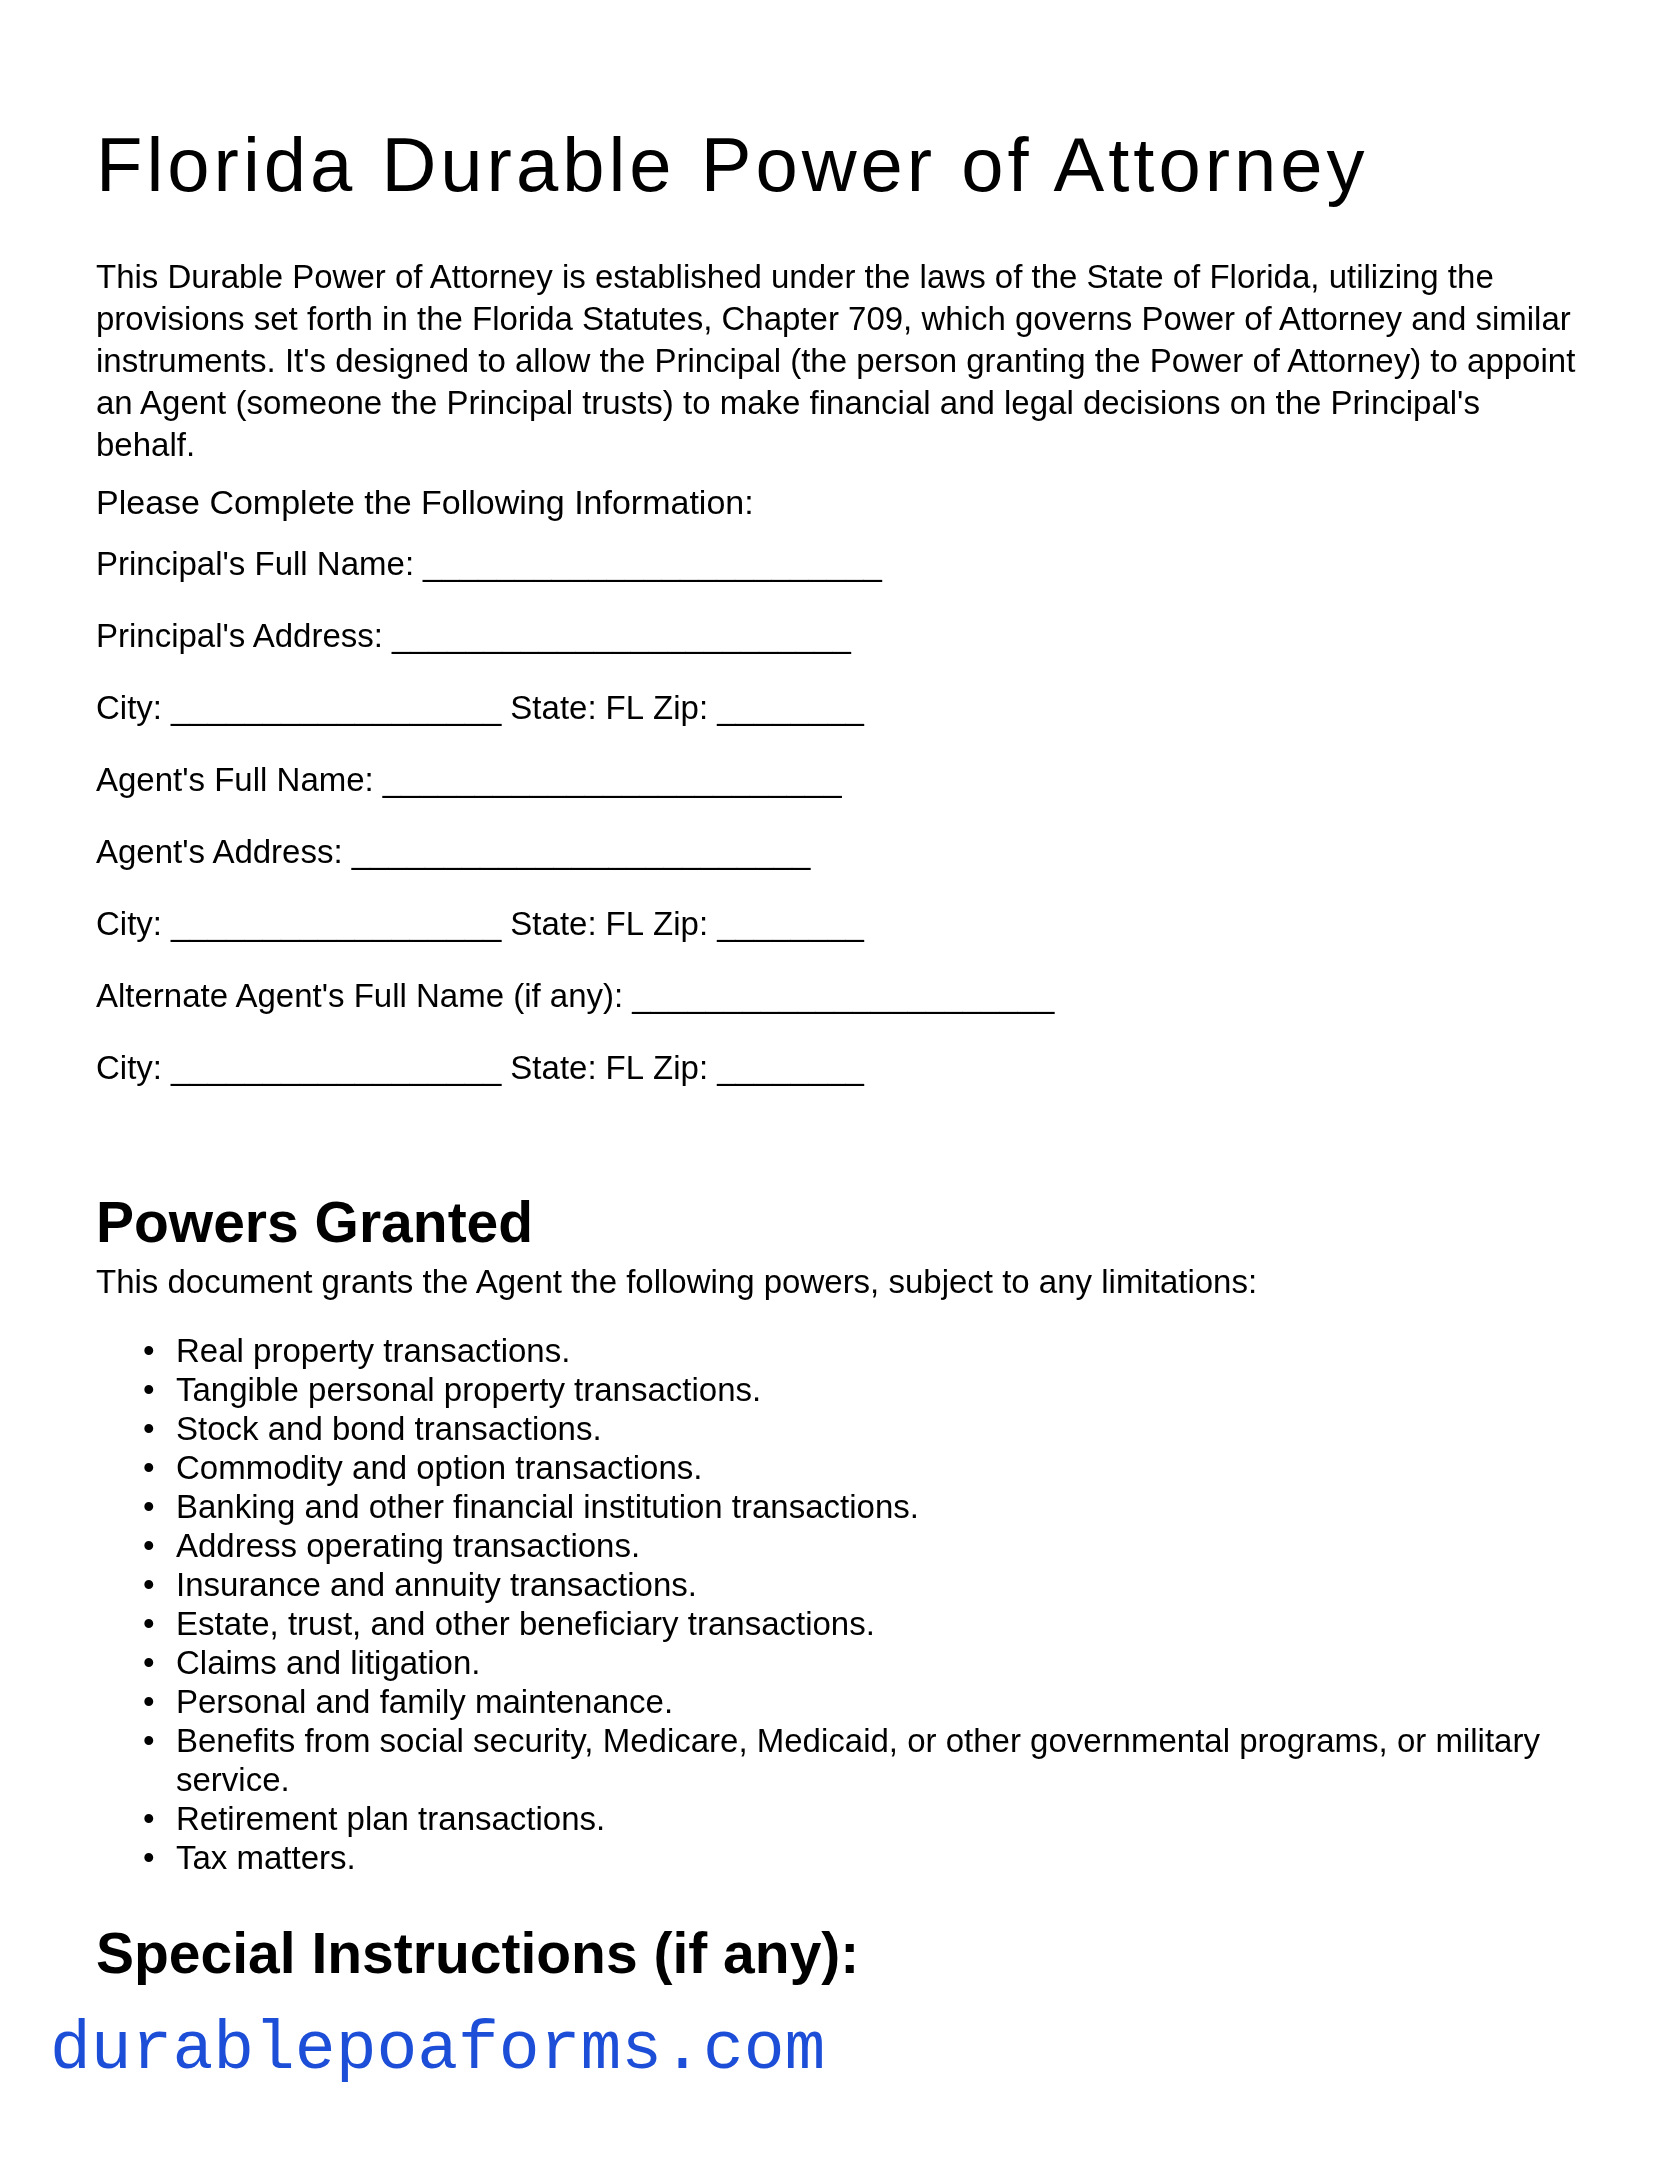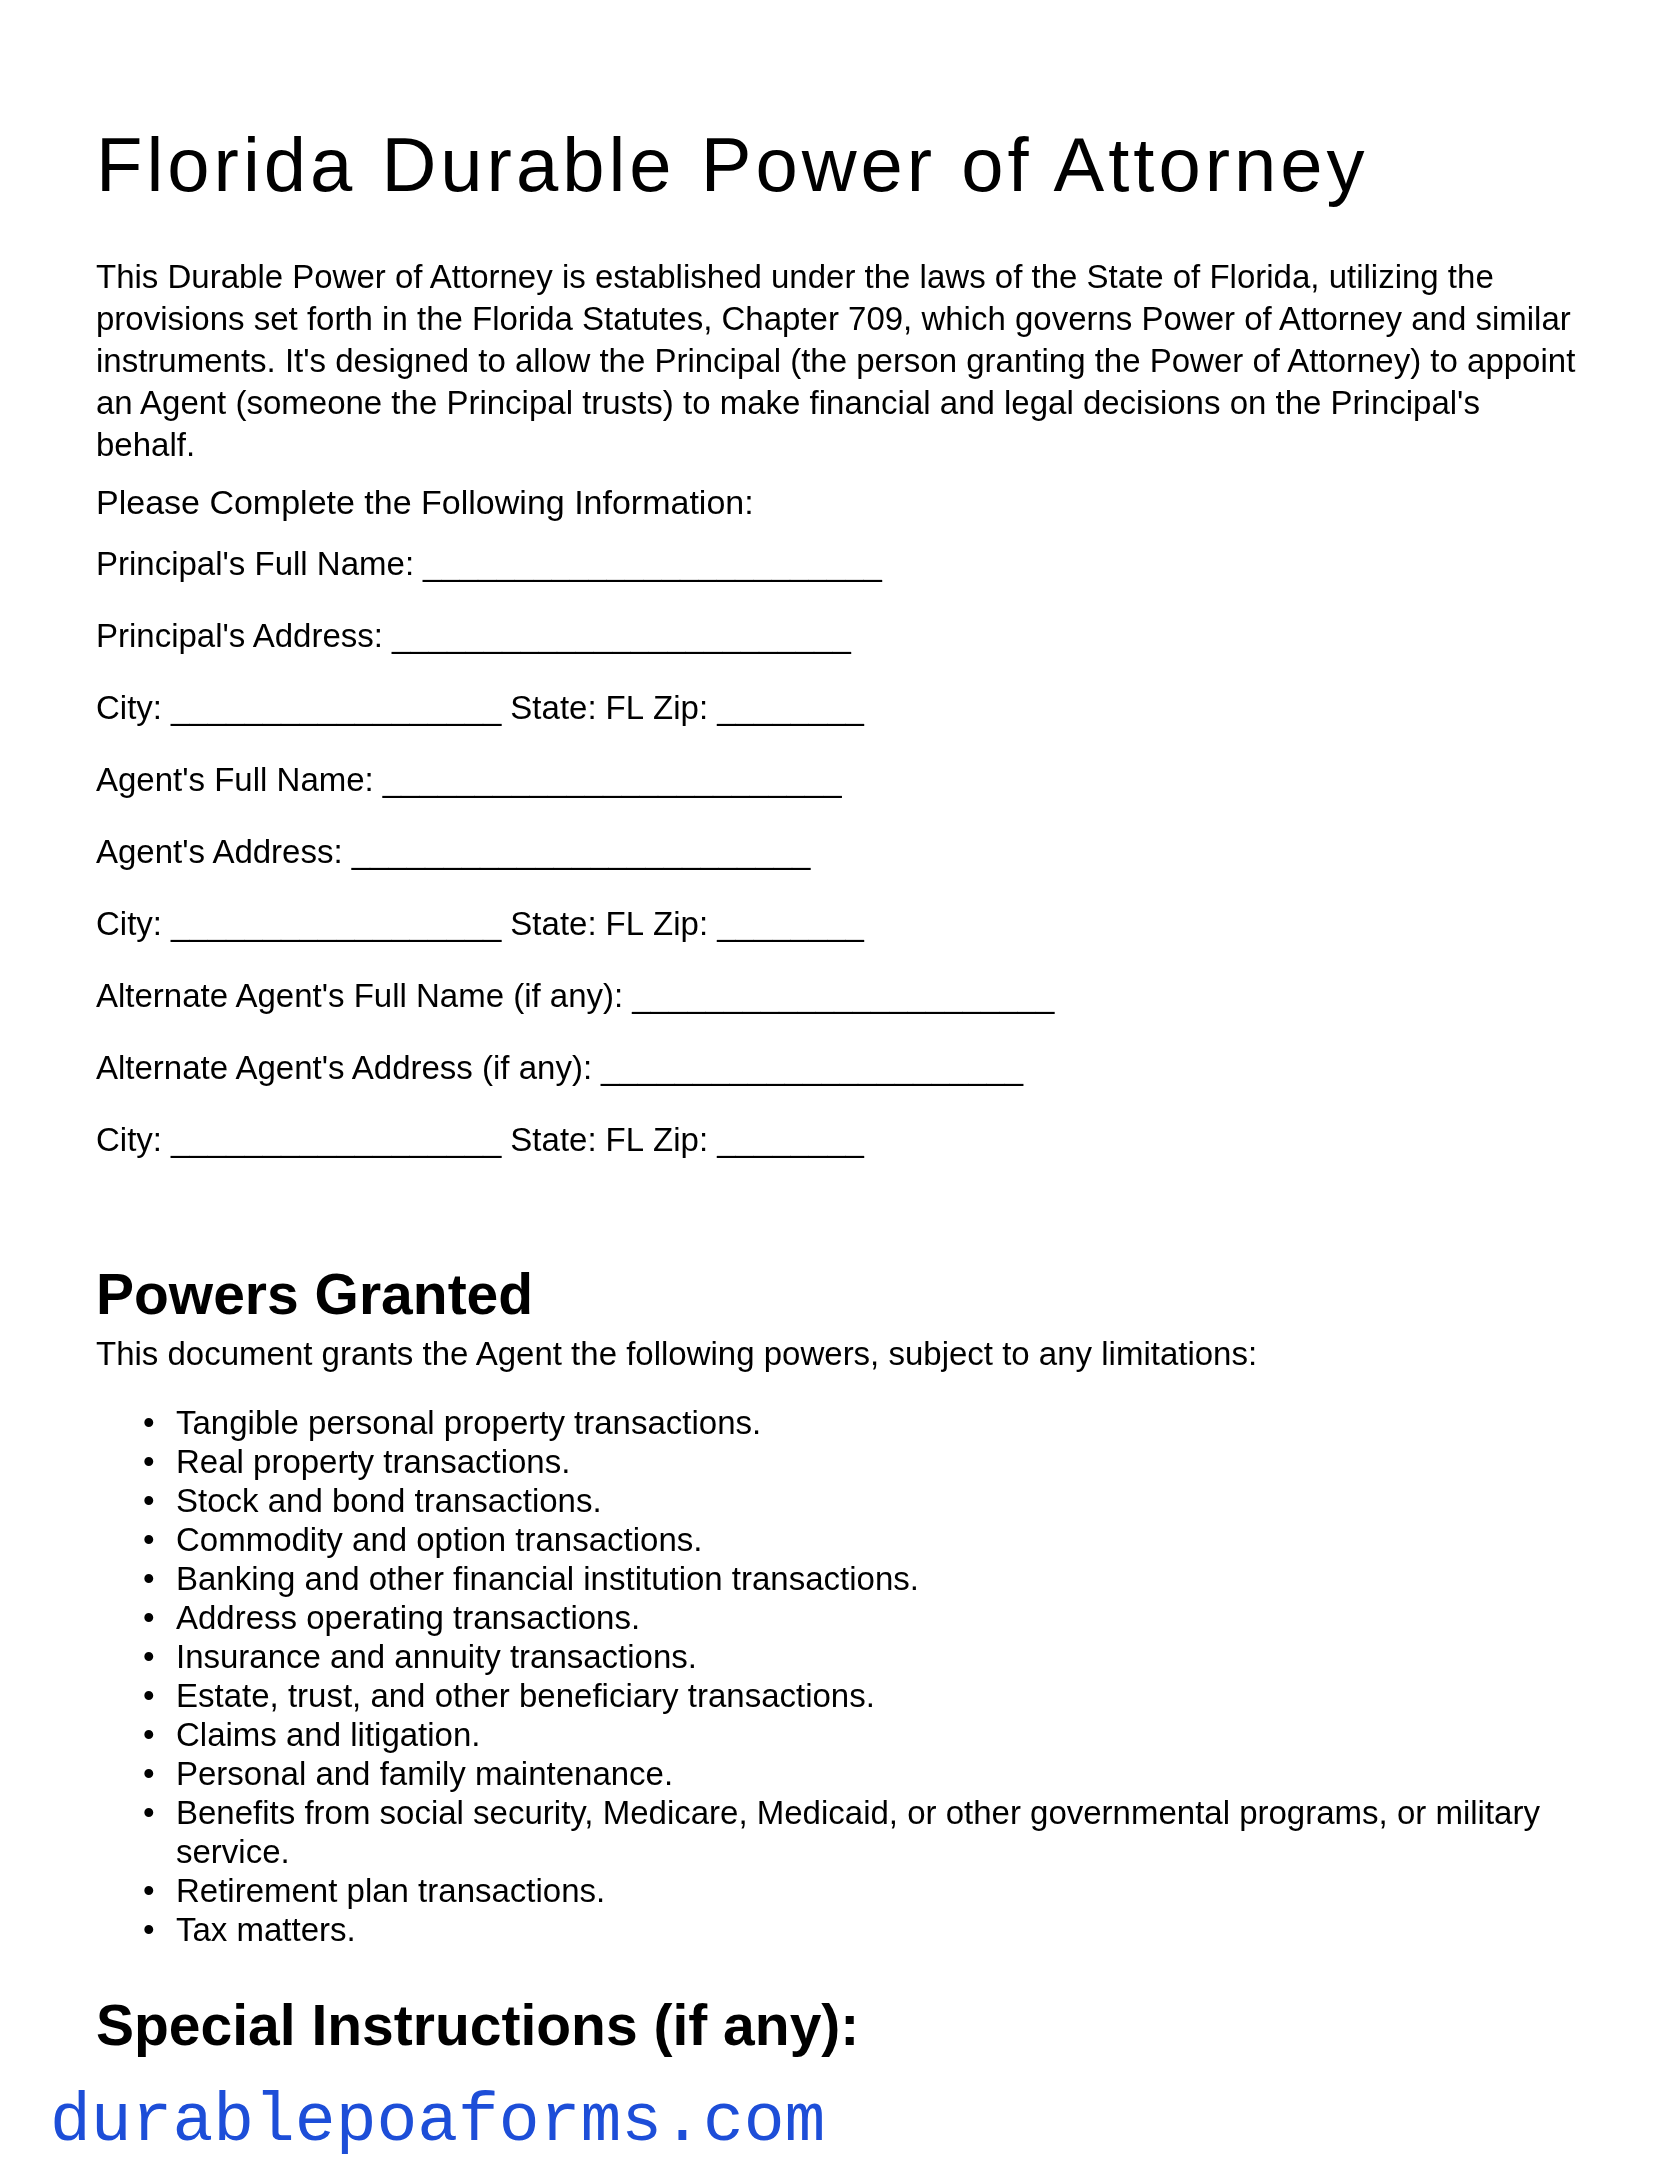--- a/index.html
+++ b/index.html
@@ -112,37 +112,34 @@
   </div>
 
   <div class="form-row">
     <span>City:</span><span class="blank">__________________</span><span>State:</span><span>FL</span><span>Zip:</span><span class="blank">________</span>
   </div>
 
   <div class="form-row">
     <span>Alternate Agent's Full Name (if any):</span><span class="blank">_______________________</span>
   </div>
 
-  <div class="form-row">
-    <span>Alternate Agent's Address (if any):</span><span class="blank">_______________________</span>
-  </div>
 
   <div class="form-row">
     <span>City:</span><span class="blank">__________________</span><span>State:</span><span>FL</span><span>Zip:</span><span class="blank">________</span>
   </div>
 
 </div>
 
 <h2 class="section-heading powers-heading">Powers Granted</h2>
 
 <p class="powers-intro">This document grants the Agent the following powers, subject to any limitations:</p>
 
 <ul class="powers-list">
+  <li>Real property transactions.</li>
   <li>Tangible personal property transactions.</li>
-  <li>Real property transactions.</li>
   <li>Stock and bond transactions.</li>
   <li>Commodity and option transactions.</li>
   <li>Banking and other financial institution transactions.</li>
   <li>Address operating transactions.</li>
   <li>Insurance and annuity transactions.</li>
   <li>Estate, trust, and other beneficiary transactions.</li>
   <li>Claims and litigation.</li>
   <li>Personal and family maintenance.</li>
   <li>Benefits from social security, Medicare, Medicaid, or other governmental programs, or military service.</li>
   <li>Retirement plan transactions.</li>

